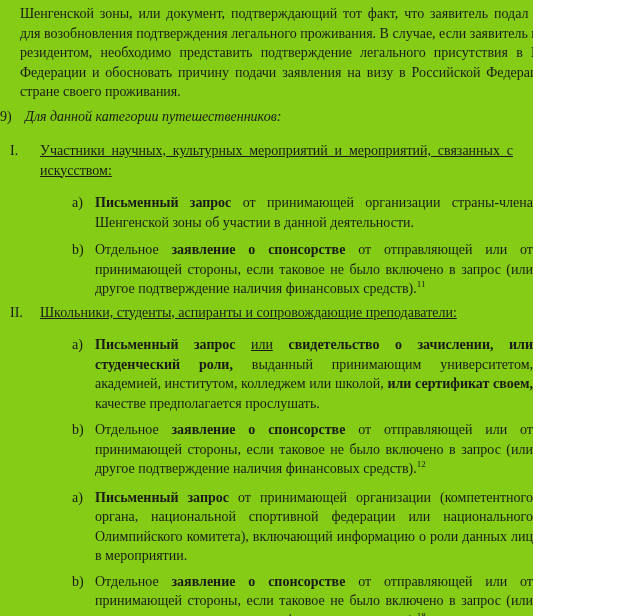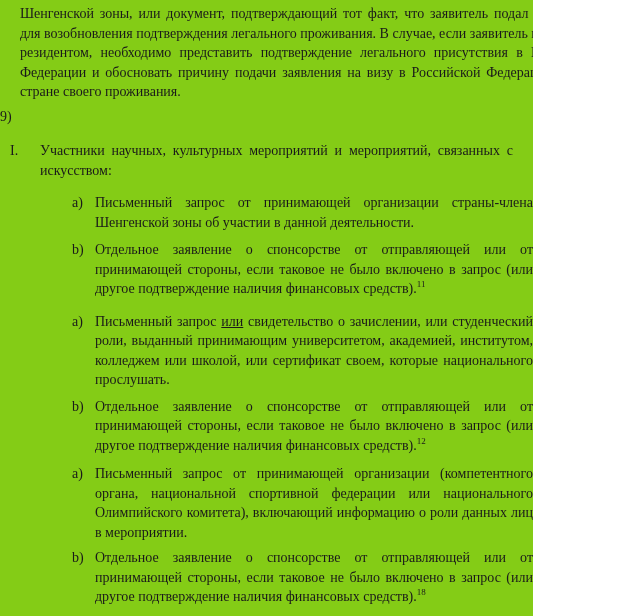--- a/index.html
+++ b/index.html
@@ -18,64 +18,69 @@
     padding-top:4px;
     margin-left:20px;
     width:580px;
     text-align:justify;
   }
   .num-item{display:flex;}
   .num-item .num{flex:none;width:25px;}
   .italic{font-style:italic;}
   .sec-head{display:flex;margin-left:10px;margin-right:20px;}
   .sec-head .roman{flex:none;width:30px;}
-  .sec-head .head-text{flex:1;text-align:justify;}
+  .sec-head .head-text{flex:1;text-decoration:underline;text-align:justify;}
   .sub{display:flex;margin-left:72px;}
   .sub .sub-label{flex:none;width:23px;}
   .sub .sub-text{margin:0;width:505px;text-align:justify;}
-  b{font-weight:normal;}
+  b{font-weight:bold;}
   .u{text-decoration:underline;font-family:Liberation Serif, serif;}
   sup{font-size:9px;line-height:0;vertical-align:super;}
   .mt4{margin-top:4px;}  .mt5{margin-top:5px;}  .mt6{margin-top:6px;}
   .mt7{margin-top:7px;}  .mt8{margin-top:8px;}  .mt9{margin-top:9px;}
   .mt13{margin-top:13px;} .mt15{margin-top:15px;}
   .speck{position:absolute;width:3px;height:4px;border-radius:1px;background:#8aa8d8;}
   .frag{position:absolute;width:2px;background:#bdbdbd;}
   .edge-line{position:absolute;width:1px;background:#e0e0e0;}
 </style>
 </head>
 <body>
 
 <div class="page">
 
   <p class="intro">Шенгенской зоны, или документ, подтверждающий тот факт, что заявитель подал документы для возобновления подтверждения легального проживания. В случае, если заявитель не является резидентом, необходимо представить подтверждение легального присутствия в Российской Федерации и обосновать причину подачи заявления на визу в Российской Федерации, а не в стране своего проживания.</p>
 
   <div class="num-item mt5">
     <span class="num">9)</span>
+    <span class="italic">Для данной категории путешественников:</span>
   </div>
 
   <div class="sec-head mt15">
     <span class="roman">I.</span>
     <span class="head-text">Участники научных, культурных мероприятий и мероприятий, связанных с искусством:</span>
   </div>
 
   <div class="sub mt13">
     <span class="sub-label">a)</span>
     <p class="sub-text"><b>Письменный запрос</b><span> от принимающей организации страны-члена Шенгенской зоны об участии в данной деятельности.</span></p>
   </div>
 
   <div class="sub mt8">
     <span class="sub-label">b)</span>
     <p class="sub-text"><span>Отдельное </span><b>заявление о спонсорстве</b><span> от отправляющей или от принимающей стороны, если таковое не было включено в запрос (или другое подтверждение наличия финансовых средств).</span><sup>11</sup></p>
   </div>
 
+  <div class="sec-head mt4">
+    <span class="roman">II.</span>
+    <span class="head-text">Школьники, студенты, аспиранты и сопровождающие преподаватели:</span>
+  </div>
 
   <div class="sub mt13">
     <span class="sub-label">a)</span>
-    <p class="sub-text"><b>Письменный запрос </b><span class="u">или</span><b> свидетельство о зачислении, или студенческий роли,</b><span> выданный принимающим университетом, академией, институтом, колледжем или школой, </span><b>или сертификат своем,</b><span> которые национального прослушать.</span></p>
+    <p class="sub-text"><b>Письменный запрос </b><span class="u">или</span><b> свидетельство о зачислении, или студенческий роли,</b><span> выданный принимающим университетом, академией, институтом, колледжем или школой, </span><b>или сертификат своем,</b><span> качестве предполагается прослушать.</span></p>
   </div>
 
   <div class="sub mt7">
     <span class="sub-label">b)</span>
     <p class="sub-text"><span>Отдельное </span><b>заявление о спонсорстве</b><span> от отправляющей или от принимающей стороны, если таковое не было включено в запрос (или другое подтверждение наличия финансовых средств).</span><sup>12</sup></p>
   </div>
 
 
   <div class="sub mt9">
     <span class="sub-label">a)</span>

